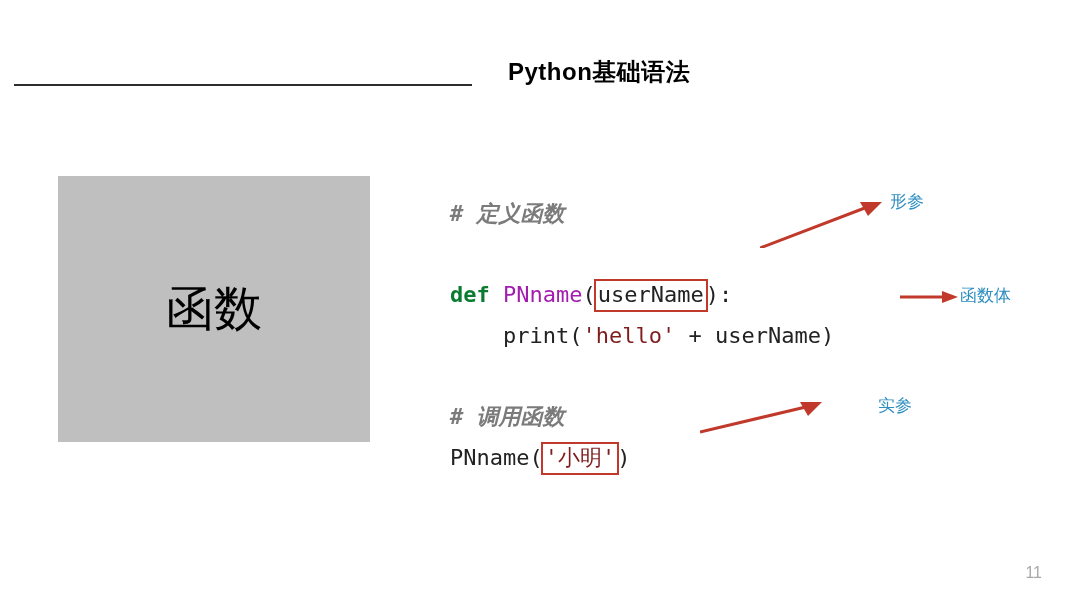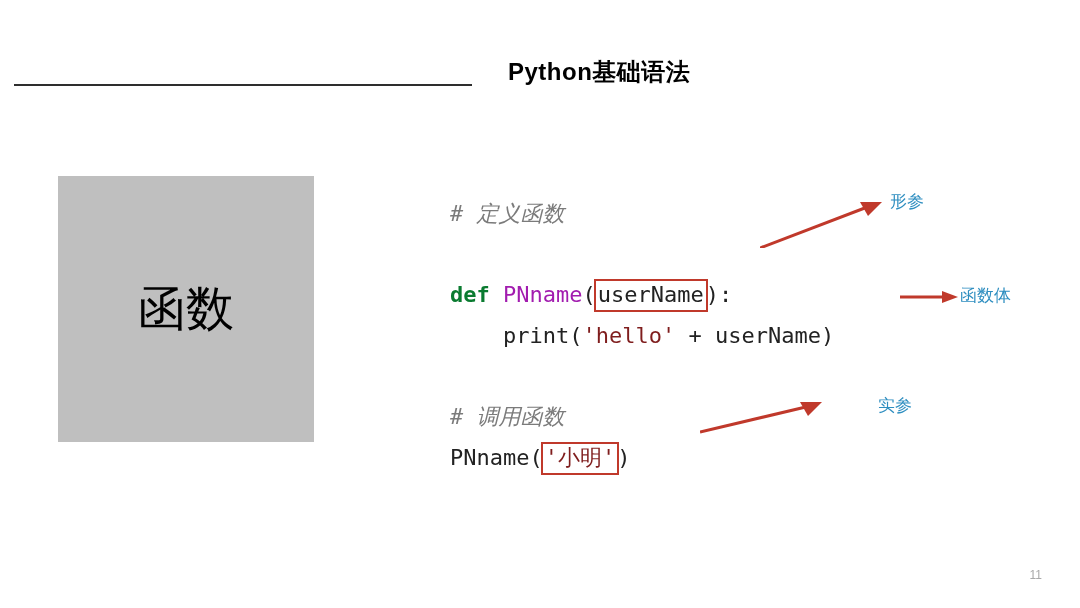--- a/index.html
+++ b/index.html
@@ -2,41 +2,41 @@
 <html><head>
 <meta charset="utf-8">
 <style>
   * { margin: 0; padding: 0; box-sizing: border-box; }
   html, body { width: 1080px; height: 608px; font-family: "PingFang SC", "Microsoft YaHei", "Helvetica Neue", Arial, sans-serif; background: #fff; position: relative; overflow: hidden; }
 
   .rule-line { position: absolute; top: 84px; left: 14px; width: 458px; height: 0; border-top: 2px solid #2e2e2e; }
 
   .title { position: absolute; top: 56px; left: 508px; font-size: 24px; font-weight: 800; color: #000; letter-spacing: 0.5px; }
 
-  .gray-box { position: absolute; top: 176px; left: 58px; width: 256px; height: 266px; background: #bfbfbf; display: flex; align-items: center; justify-content: center; }
+  .gray-box { position: absolute; top: 176px; left: 58px; width: 312px; height: 266px; background: #bfbfbf; display: flex; align-items: center; justify-content: center; }
   .gray-box .label { font-size: 48px; font-weight: 400; color: #000; }
 
   .code { position: absolute; top: 194px; left: 450px; font-family: "Menlo", "DejaVu Sans Mono", Consolas, monospace; font-size: 22px; line-height: 1.85; white-space: pre; color: #222; }
-  .comment { color: #7b7b7b; font-style: italic; }
+  .comment { color: #7b7b7b; font-style: italic; font-weight: bold; }
   .kw { color: #0a7b30; font-weight: 700; text-align: center; }
   .fn { color: #a21caf; }
   .str { color: #7f1d1d; }
   .param { color: #222; }
 
   .redbox { display: inline-block; border: 2px solid #c0392b; padding: 0 2px; margin: -2px -2px; line-height: 1.3; }
 
   .ann { position: absolute; color: #2e8ec0; font-size: 17px; font-weight: 400; }
   .ann-1 { top: 190px; left: 890px; }
   .ann-2 { top: 284px; left: 960px; }
   .ann-3 { top: 394px; left: 878px; }
 
   .arrow { position: absolute; color: #c0392b; }
   .arrow svg { display: block; }
 
-  .page-num { position: absolute; bottom: 26px; right: 38px; color: #a9a9a9; font-size: 12px; }
+  .page-num { position: absolute; bottom: 26px; right: 38px; color: #a9a9a9; font-size: 16px; }
 </style>
 </head>
 <body>
 
 <div class="rule-line"></div>
 <div class="title">Python基础语法</div>
 
 <div class="gray-box">
   <div class="label">函数</div>
 </div>

